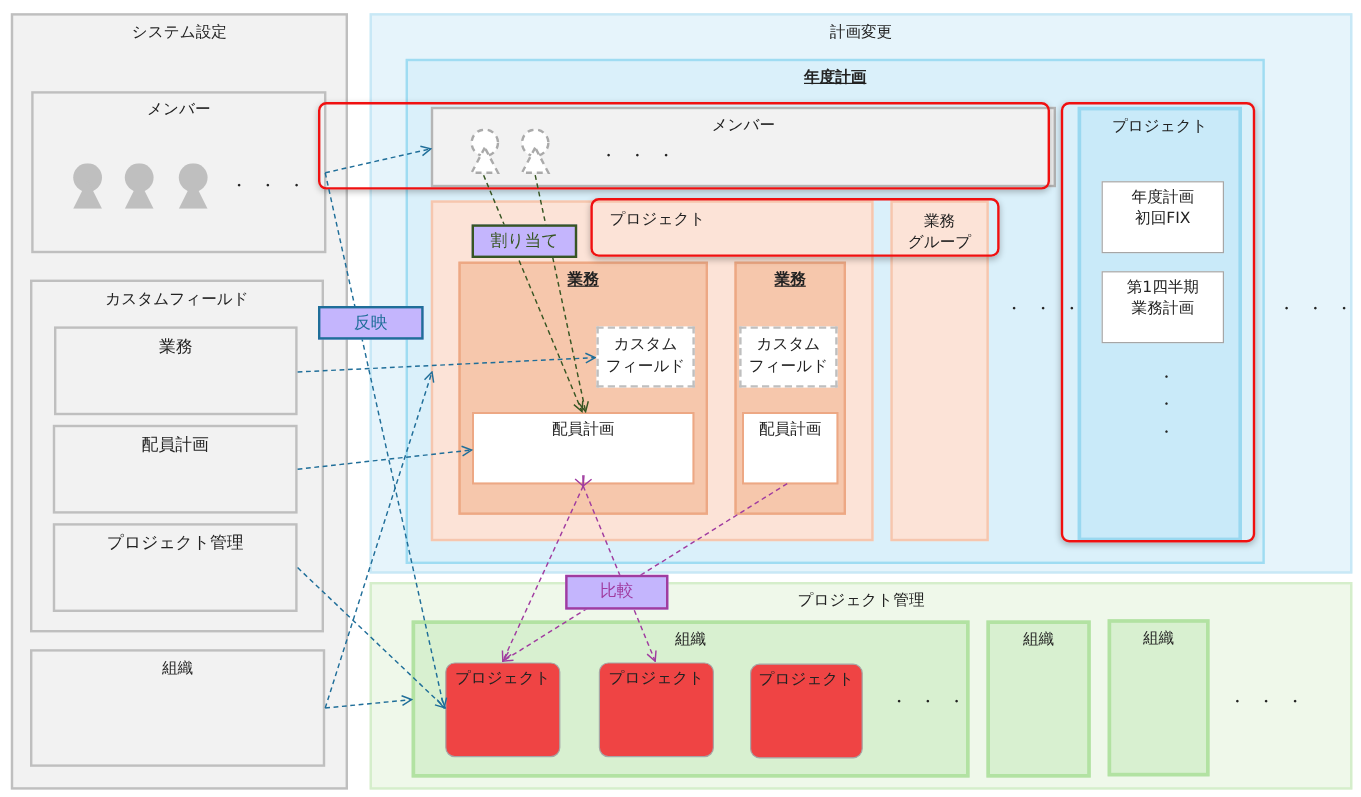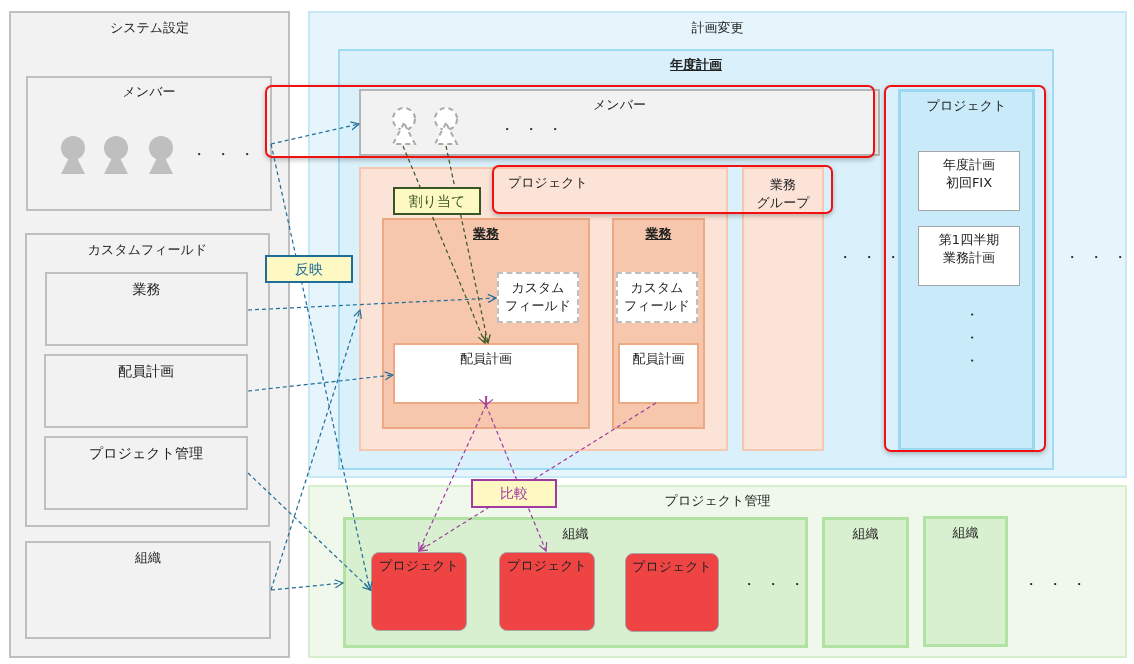--- a/index.html
+++ b/index.html
@@ -13,21 +13,21 @@
   .grp{background:#fce3d7;border:2px solid #f6c6ae;}
   .task{background:#f6c7ac;border:2px solid #eda884;}
   .white{background:#fff;border:2px solid #eda884;}
   .cf{background:#fff;border:2px dashed #bfbfbf;}
   .base{background:#c9eaf9;border:3px solid #99d8f0;}
   .bl-item{background:#fff;border:1px solid #a6a6a6;}
   .pm-outer{background:#eff8ea;border:2px solid #d5eecb;}
   .org{background:#d8f0d0;border:3px solid #b2e2a2;}
   .proj{background:#ef4444;border:1px solid #a6a6a6;border-radius:8px;}
   .red{border:2px solid #f01010;border-radius:7px;box-shadow:0 2px 5px rgba(0,0,0,.25);background:transparent;}
-  .tag{position:absolute;box-sizing:border-box;background:#fef9c3;text-align:center;font-size:14px;line-height:24px;}
+  .tag{position:absolute;box-sizing:border-box;background:#c4b5fd;text-align:center;font-size:14px;line-height:24px;}
   .dots{position:absolute;letter-spacing:10px;font-size:14px;}
   svg.lines{position:absolute;left:0;top:0;pointer-events:none;}
   .person{position:absolute;width:30px;height:38px;}
   u{text-decoration:underline;}
 </style>
 </head>
 <body>
 
 <div class="box sys" style="left:9px;top:11px;width:281px;height:647px;">
   <div class="lbl" style="top:6px;">システム設定</div>

